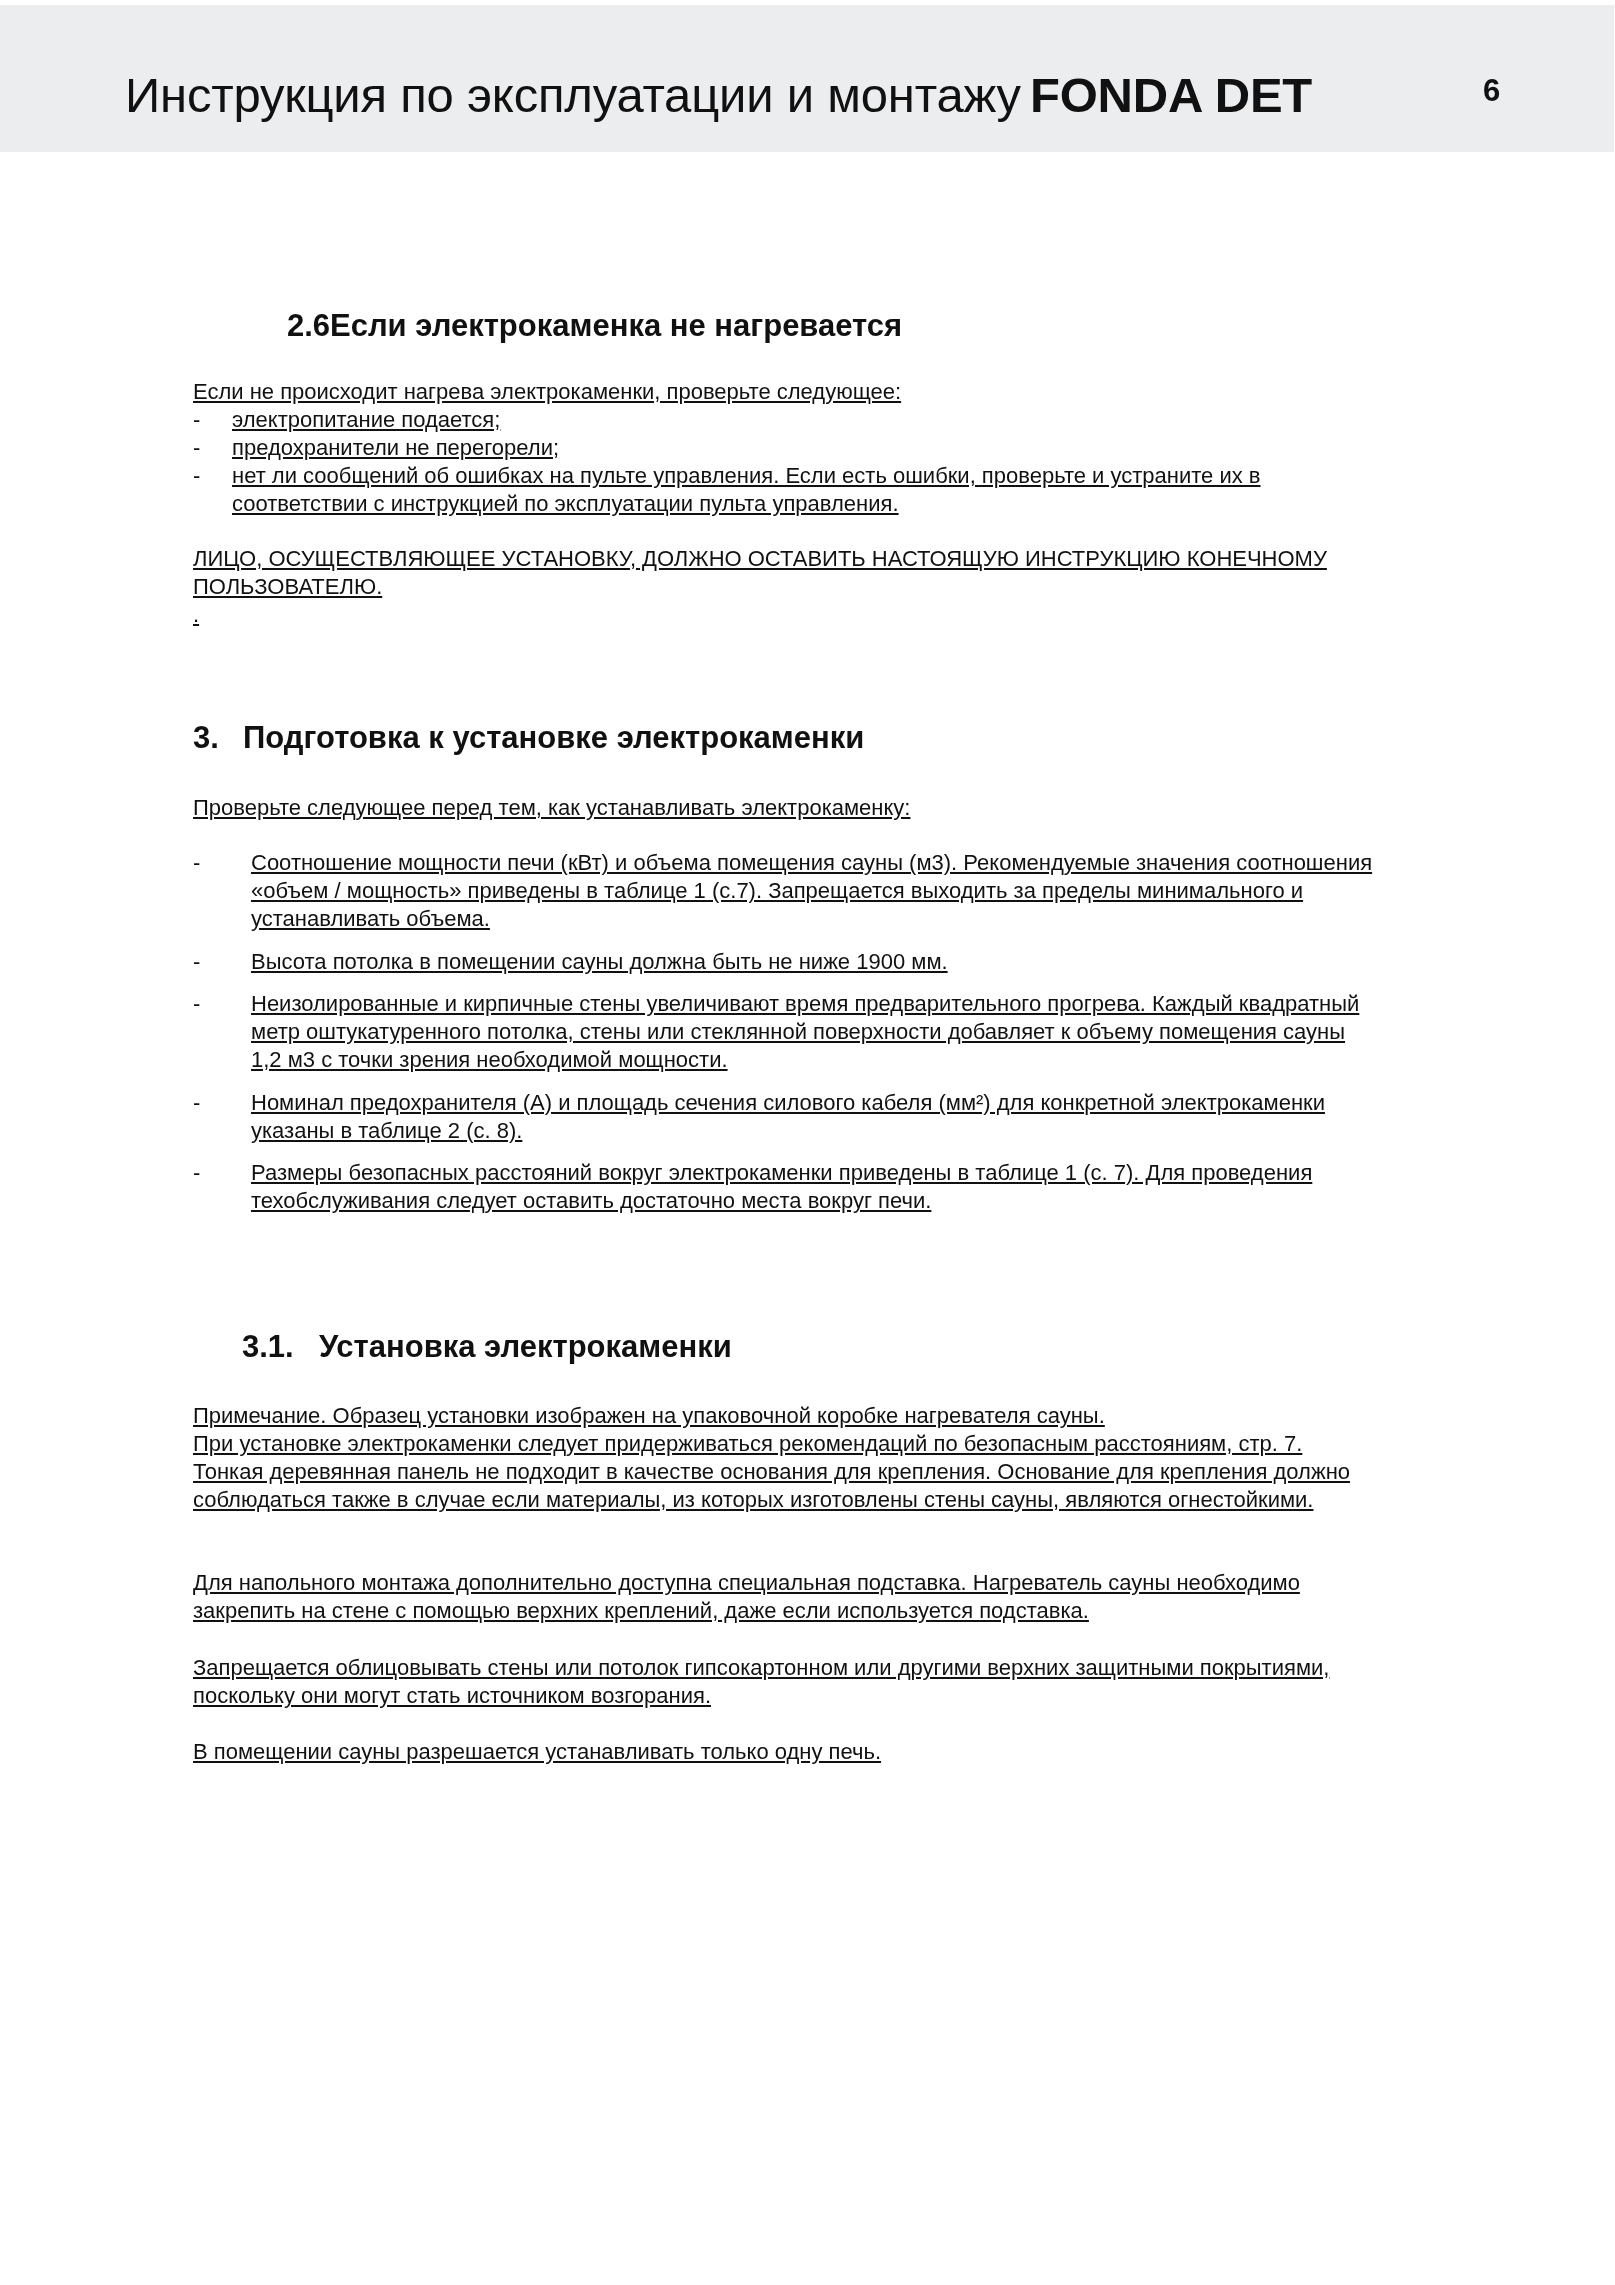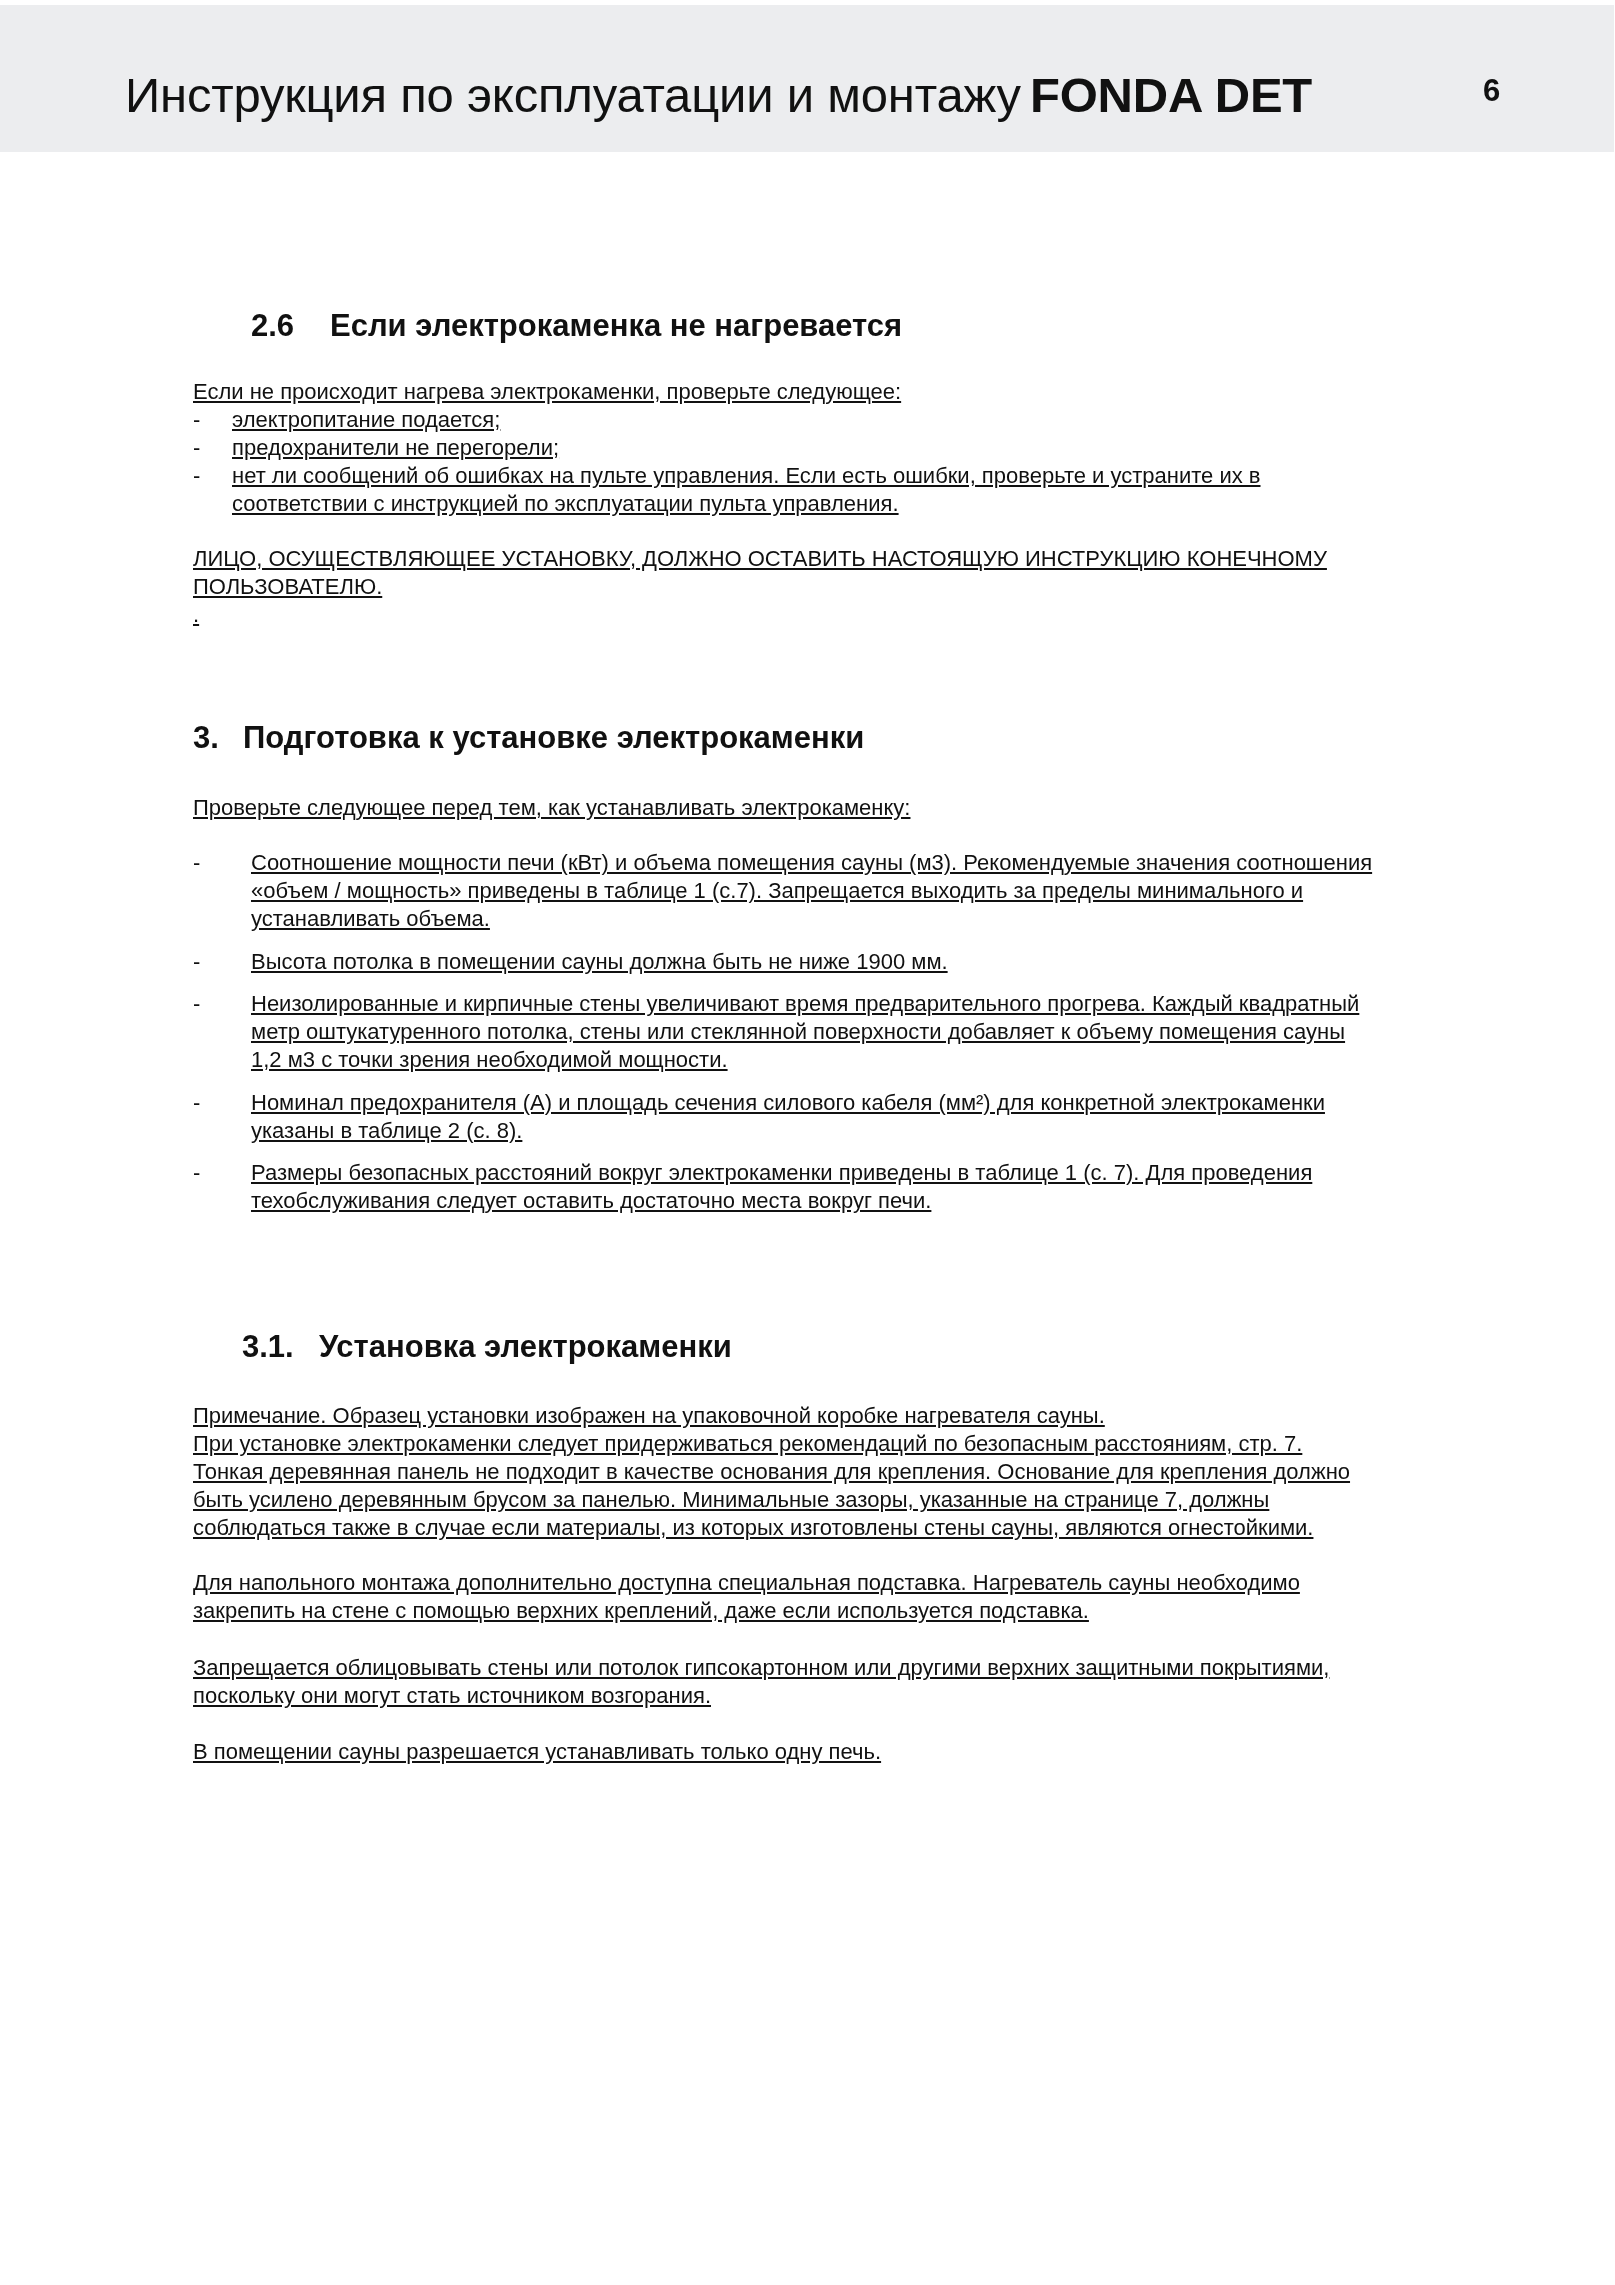--- a/index.html
+++ b/index.html
@@ -42,21 +42,21 @@
 <body>
 
 <div class="header-band">
   <div class="header-title">
     <span>Инструкция по эксплуатации и монтажу</span><span class="brand">FONDA DET</span>
   </div>
   <div class="page-number">6</div>
 </div>
 
 <div class="h2" style="left:251px; top:308px;">
-  <span class="num" style="width:79px;">2.6</span><span>Если электрокаменка не нагревается</span>
+  <span class="num" style="width:79px;text-align:right;">2.6</span><span>Если электрокаменка не нагревается</span>
 </div>
 
 <div class="txt list-a" style="top:378px;">
   <div class="line">Если не происходит нагрева электрокаменки, проверьте следующее:</div>
   <div class="bullet-row">
     <span class="dash">-</span>
     <div class="btext line">электропитание подается;</div>
   </div>
   <div class="bullet-row">
     <span class="dash">-</span>
@@ -113,21 +113,20 @@
 </div>
 
 <div class="h2" style="left:242px; top:1329px;">
   <span class="num" style="width:77px;">3.1.</span><span>Установка электрокаменки</span>
 </div>
 
 <div class="txt" style="top:1402px;">
   <div class="line">Примечание. Образец установки изображен на упаковочной коробке нагревателя сауны.</div>
   <div class="line">При установке электрокаменки следует придерживаться рекомендаций по безопасным расстояниям, стр. 7.</div>
   <div class="line">Тонкая деревянная панель не подходит в качестве основания для крепления. Основание для крепления должно</div>
-  <div class="line">быть усилено деревянным брусом за панелью. Минимальные зазоры, указанные на странице 7, должны</div>
   <div class="line">соблюдаться также в случае если материалы, из которых изготовлены стены сауны, являются огнестойкими.</div>
 </div>
 
 <div class="txt" style="top:1569px;">
   <div class="line">Для напольного монтажа дополнительно доступна специальная подставка. Нагреватель сауны необходимо</div>
   <div class="line">закрепить на стене с помощью верхних креплений, даже если используется подставка.</div>
 </div>
 
 <div class="txt" style="top:1654px;">
   <div class="line">Запрещается облицовывать стены или потолок гипсокартонном или другими верхних защитными покрытиями,</div>

